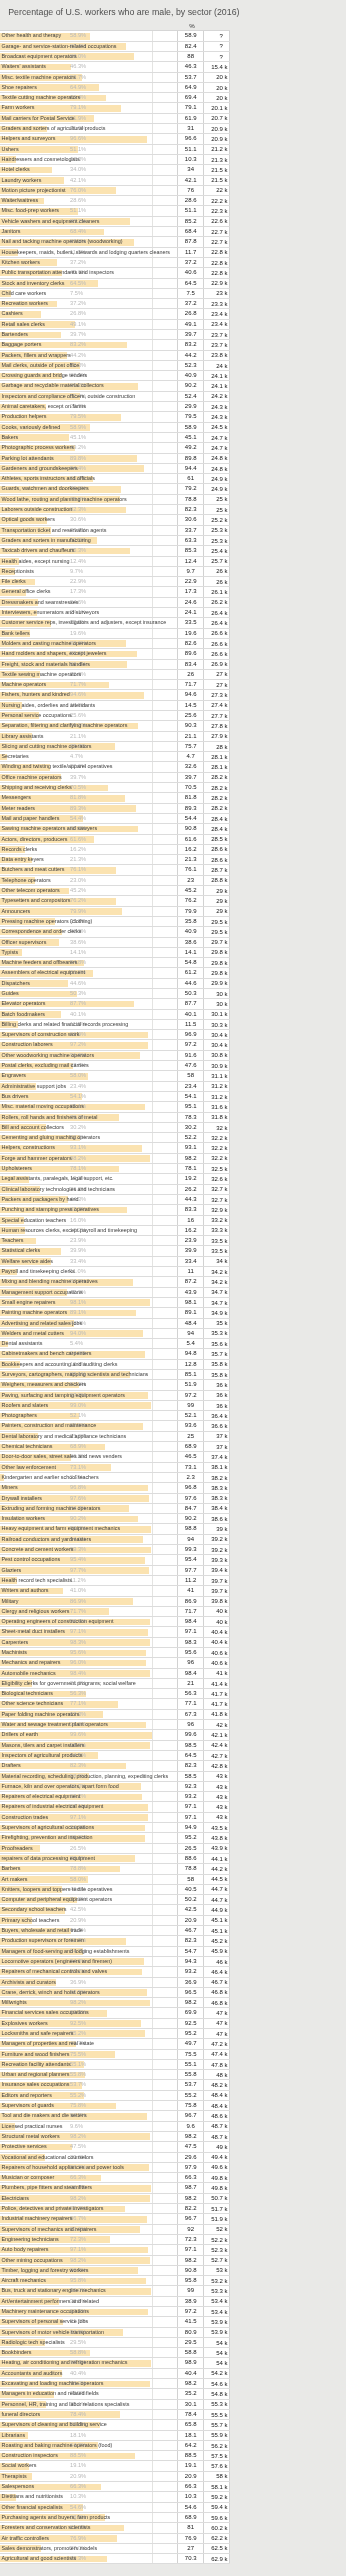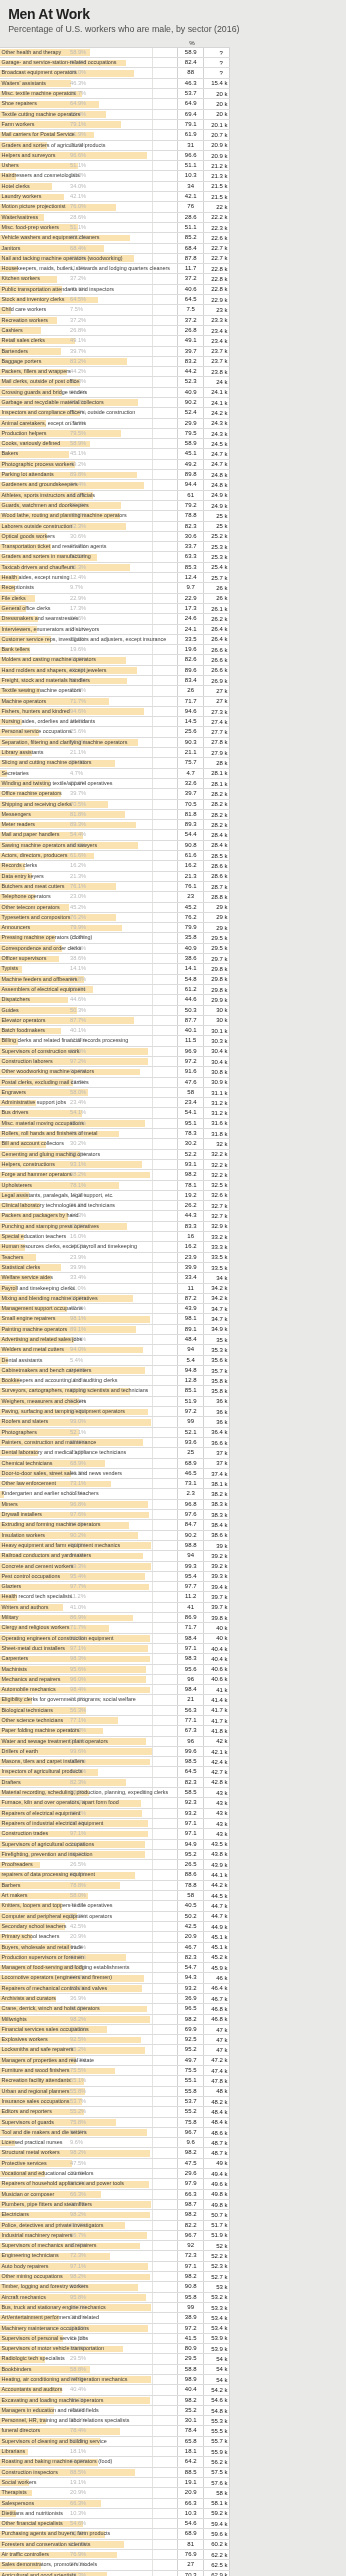--- a/index.html
+++ b/index.html
@@ -67,21 +67,20 @@
   }
   .count-num{text-align:right;}
   .count-unit{width:4.6px;text-align:right;}
 </style>
 </head>
 <body>
 
 <div class="page">
 
   <div class="chart-header">
-    <h1 class="chart-title">Men At Work</h1>
     <p class="chart-subtitle">Percentage of U.S. workers who are male, by sector (2016)</p>
   </div>
 
   <div class="col-header">
     <span class="pct-col-header">%</span>
   </div>
 
   <div class="table" id="table">
       <div class="row">
         <div class="name-cell">

